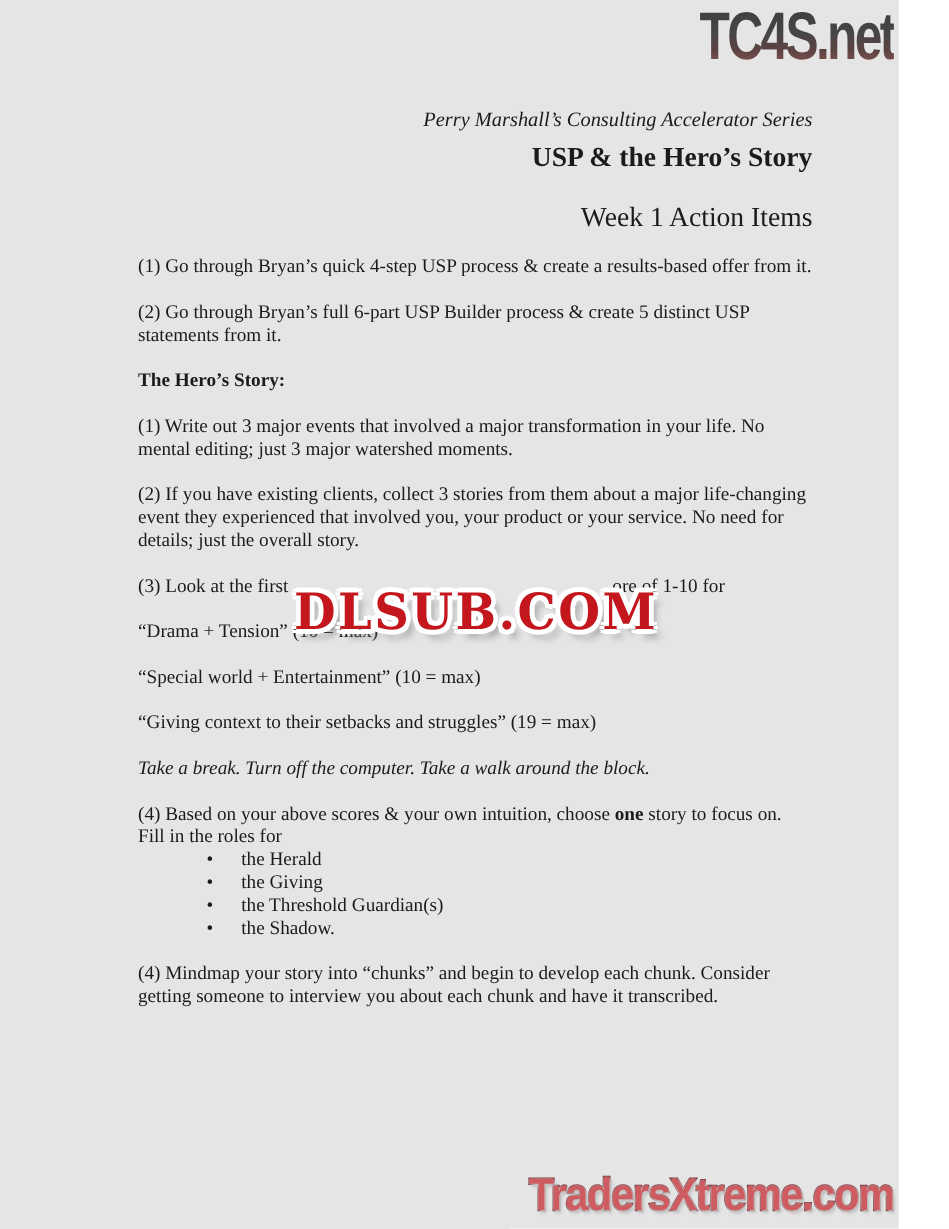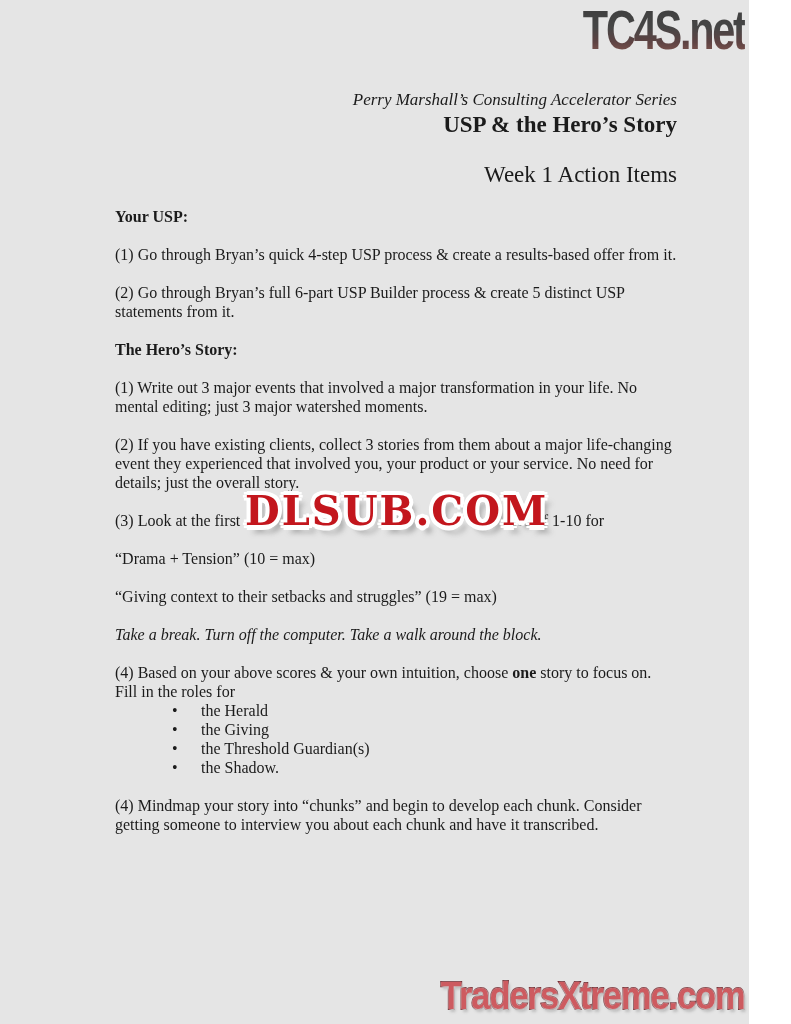--- a/index.html
+++ b/index.html
@@ -25,21 +25,21 @@
   }
 
   
   .doc {
     position: absolute; left: 115px; top: 0; width: 562px;
     font-size: 16px; line-height: 19px;
   }
   .doc p { margin: 19px 0 0 0; }
   .center { text-align: right; }
   .series   { margin-top: 90px; font-size: 17px; font-style: italic; }
-  .title    { margin-top: 3px;  font-size: 23px; font-weight: bold; line-height: 26px; }
+  .title    { margin-top: 9px;  font-size: 23px; font-weight: bold; line-height: 26px; }
   .subtitle { font-size: 23px; line-height: 26px; margin-top: 24px; }
   .heading  { font-weight: bold; }
   .h-usp  { margin-top: 20px; }
   .h-hero { margin-top: 31px; }
   .p-item3 { margin-top: 15px; }
   .quote-line { margin: 0; }
   .italic { font-style: italic; }
   .bold-inline { font-weight: bold; text-align: center; }
 
   
@@ -83,32 +83,32 @@
 <div class="page">
 
   <div class="top-logo">TC4S.net</div>
 
   <div class="doc">
 
     <div class="series center">Perry Marshall’s Consulting Accelerator Series</div>
     <div class="title center">USP &amp; the Hero’s Story</div>
     <div class="subtitle center">Week 1 Action Items</div>
 
-    <p class="heading h-usp">Your USP:</p>
     <p>(1) Go through Bryan’s quick 4-step USP process &amp; create a results-based offer from it.</p>
     <p>(2) Go through Bryan’s full 6-part USP Builder process &amp; create 5 distinct USP statements from it.</p>
 
     <p class="heading h-hero">The Hero’s Story:</p>
     <p>(1) Write out 3 major events that involved a major transformation in your life. No mental editing; just 3 major watershed moments.</p>
     <p>(2) If you have existing clients, collect 3 stories from them about a major life-changing event they experienced that involved you, your product or your service. No need for details; just the overall story.</p>
 
     <p class="p-item3">
       <span>(3) Look at the first</span><span class="gap-spacer"></span><span>ore of 1-10 for</span>
     </p>
     <p class="quote-line">“Drama + Tension” (10 = max)</p>
+    <p class="quote-line">“Special world + Entertainment” (10 = max)</p>
     <p class="quote-line">“Giving context to their setbacks and struggles” (19 = max)</p>
 
     <p class="italic">Take a break. Turn off the computer. Take a walk around the block.</p>
 
     <p><span>(4) Based on your above scores &amp; your own intuition, choose </span><span class="bold-inline">one</span><span> story to focus on. Fill in the roles for</span></p>
 
     <div class="bullets">
       <div class="bullet-row">
         <span class="bullet-dot">•</span>
         <span>the Herald</span>

